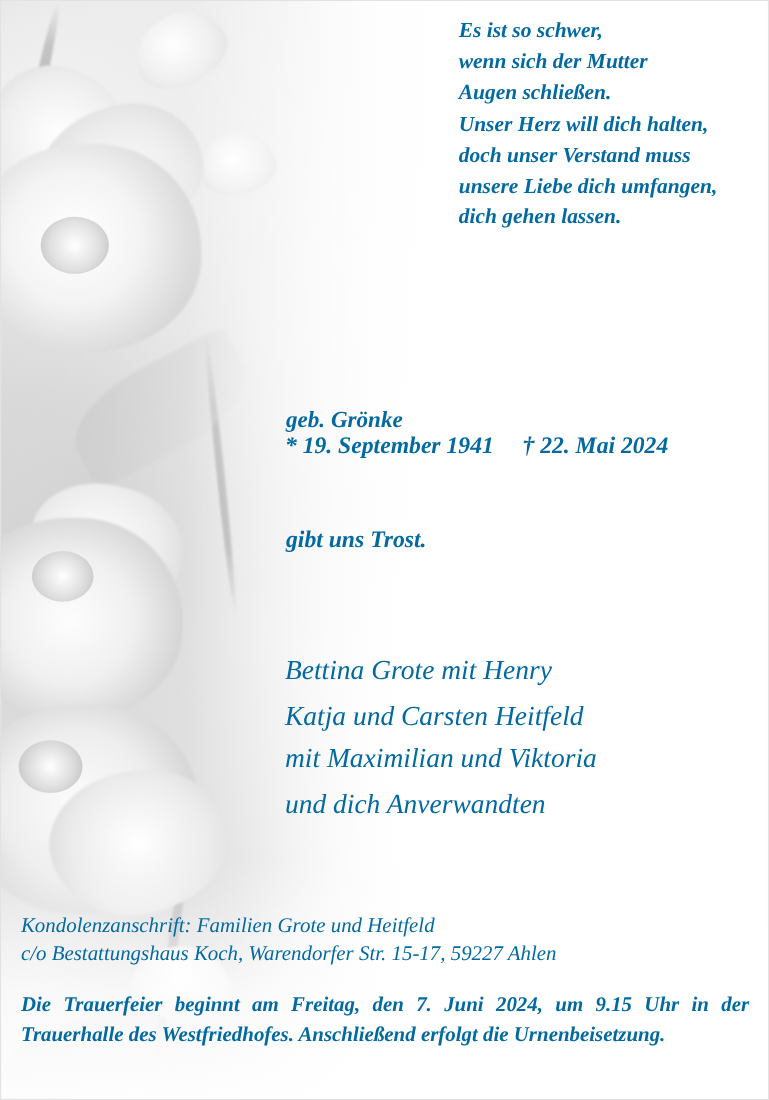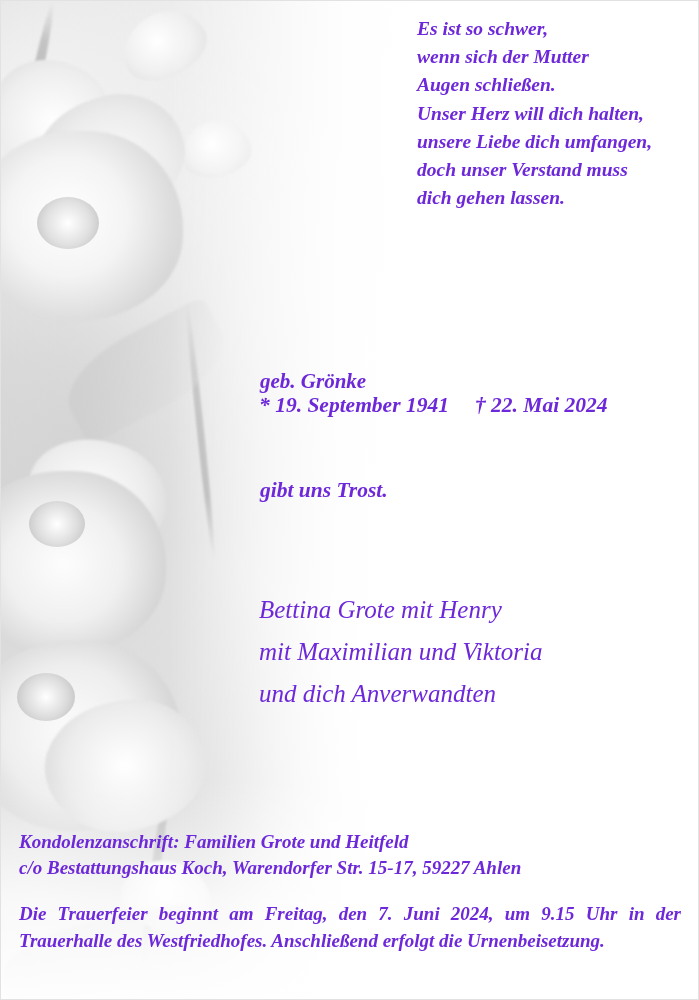--- a/index.html
+++ b/index.html
@@ -117,21 +117,21 @@
   .fade-bottom {
     position: absolute;
     left: 0; right: 0; bottom: 0; height: 220px;
     background: linear-gradient(180deg, rgba(255,255,255,0) 0%, rgba(255,255,255,0.75) 55%, rgba(255,255,255,0.96) 100%);
   }
 
   
   .content {
     position: absolute;
     inset: 0;
-    color: #6d28d9;
+    color: #0369a1;
   }
 
   .poem {
     position: absolute;
     left: 416px;
     top: 14px;
     width: 270px;
     font-style: italic;
     font-weight: bold;
     font-size: 19.5px;
@@ -191,21 +191,21 @@
   }
   .family .line { white-space: nowrap; }
   .family .tight { line-height: 38px; }
 
   .condolence {
     position: absolute;
     left: 18px;
     top: 828px;
     width: 660px;
     font-style: italic;
-    font-weight: bold;
+    font-weight: normal;
     font-size: 19px;
     line-height: 26px;
   }
 
   .ceremony {
     position: absolute;
     left: 18px;
     top: 900px;
     width: 662px;
     font-style: italic;
@@ -244,38 +244,39 @@
     <div class="fade-bottom"></div>
   </div>
 
   <div class="content">
 
     <div class="poem">
       <div>Es ist so schwer,</div>
       <div>wenn sich der Mutter</div>
       <div>Augen schließen.</div>
       <div>Unser Herz will dich halten,</div>
+      <div>doch unser Verstand muss</div>
       <div>unsere Liebe dich umfangen,</div>
-      <div>doch unser Verstand muss</div>
       <div>dich gehen lassen.</div>
     </div>
 
 
     <div class="maiden">geb. Grönke</div>
 
     <div class="dates">
       <span>* 19. September 1941</span><span class="gap"></span><span>† 22. Mai 2024</span>
     </div>
 
     <div class="verse">
       <div>gibt uns Trost.</div>
     </div>
 
     <div class="family">
       <div class="line">Bettina Grote mit Henry</div>
+      <div class="line tight">Katja und Carsten Heitfeld</div>
       <div class="line tight">mit Maximilian und Viktoria</div>
       <div class="line">und dich Anverwandten</div>
     </div>
 
     <div class="condolence">
       <div>Kondolenzanschrift: Familien Grote und Heitfeld</div>
       <div>c/o Bestattungshaus Koch, Warendorfer Str. 15-17, 59227 Ahlen</div>
     </div>
 
     <div class="ceremony">Die Trauerfeier beginnt am Freitag, den 7. Juni 2024, um 9.15 Uhr in der Trauerhalle des Westfriedhofes. Anschließend erfolgt die Urnenbeisetzung.</div>

